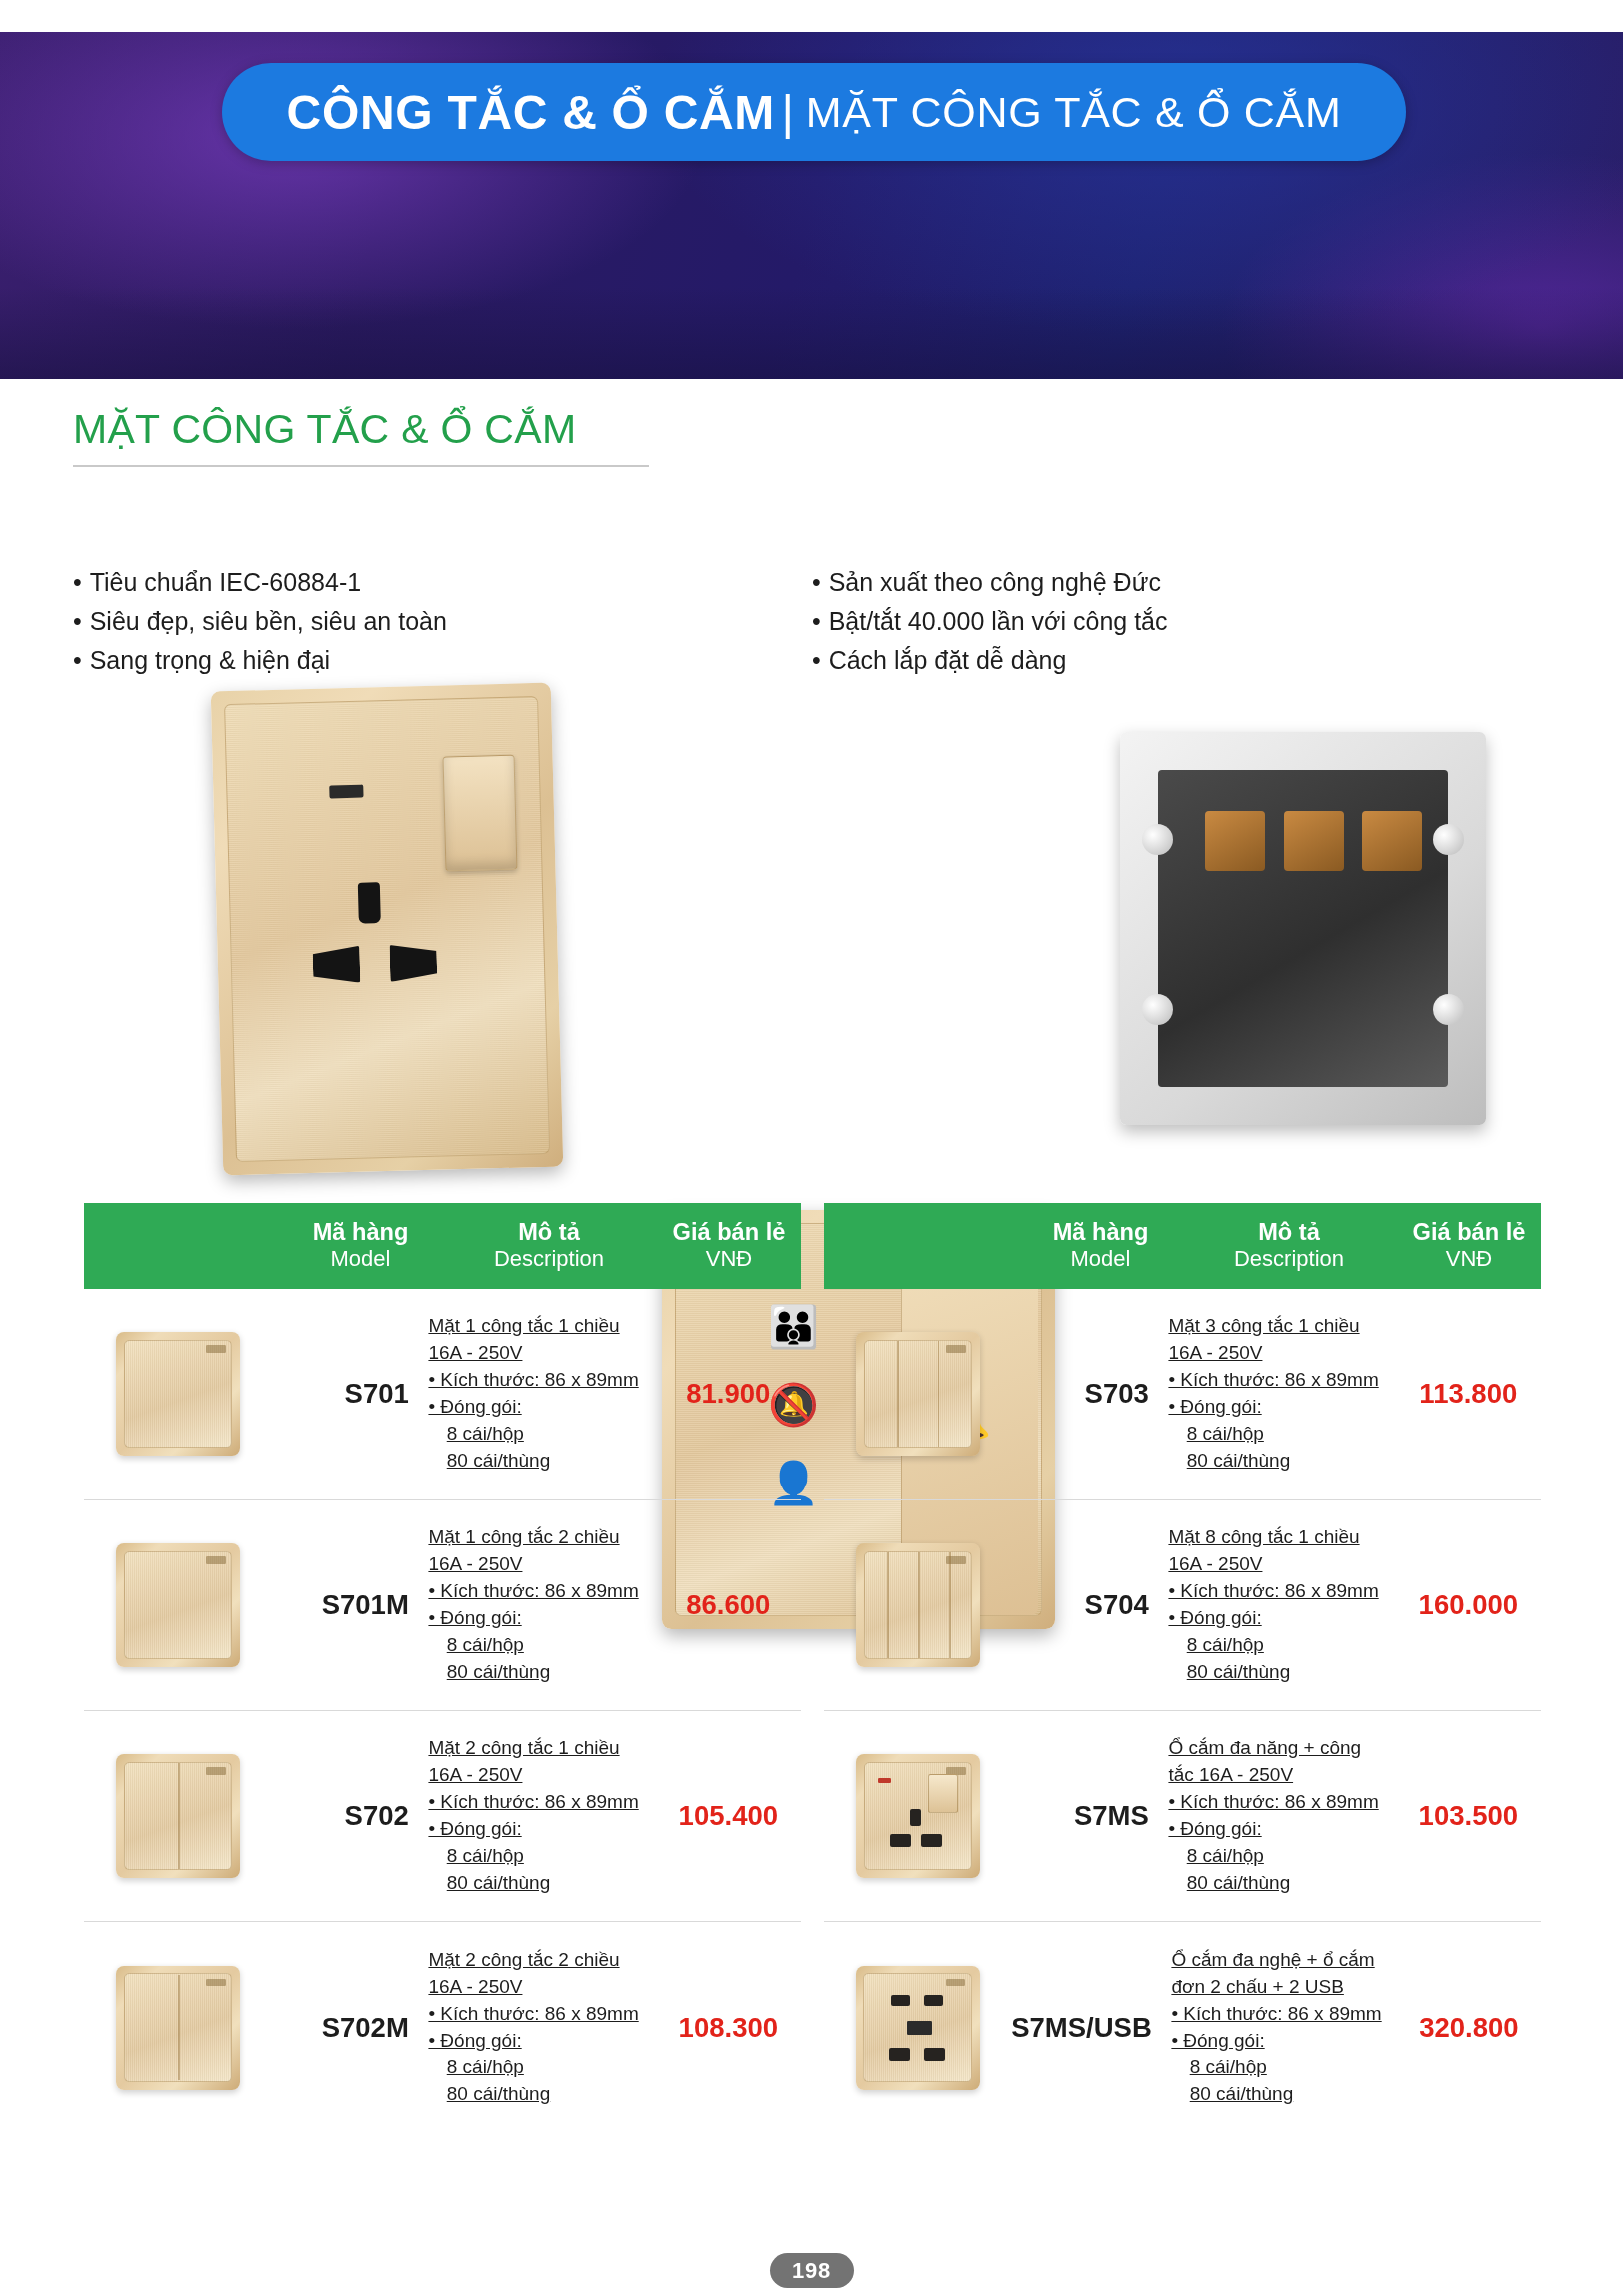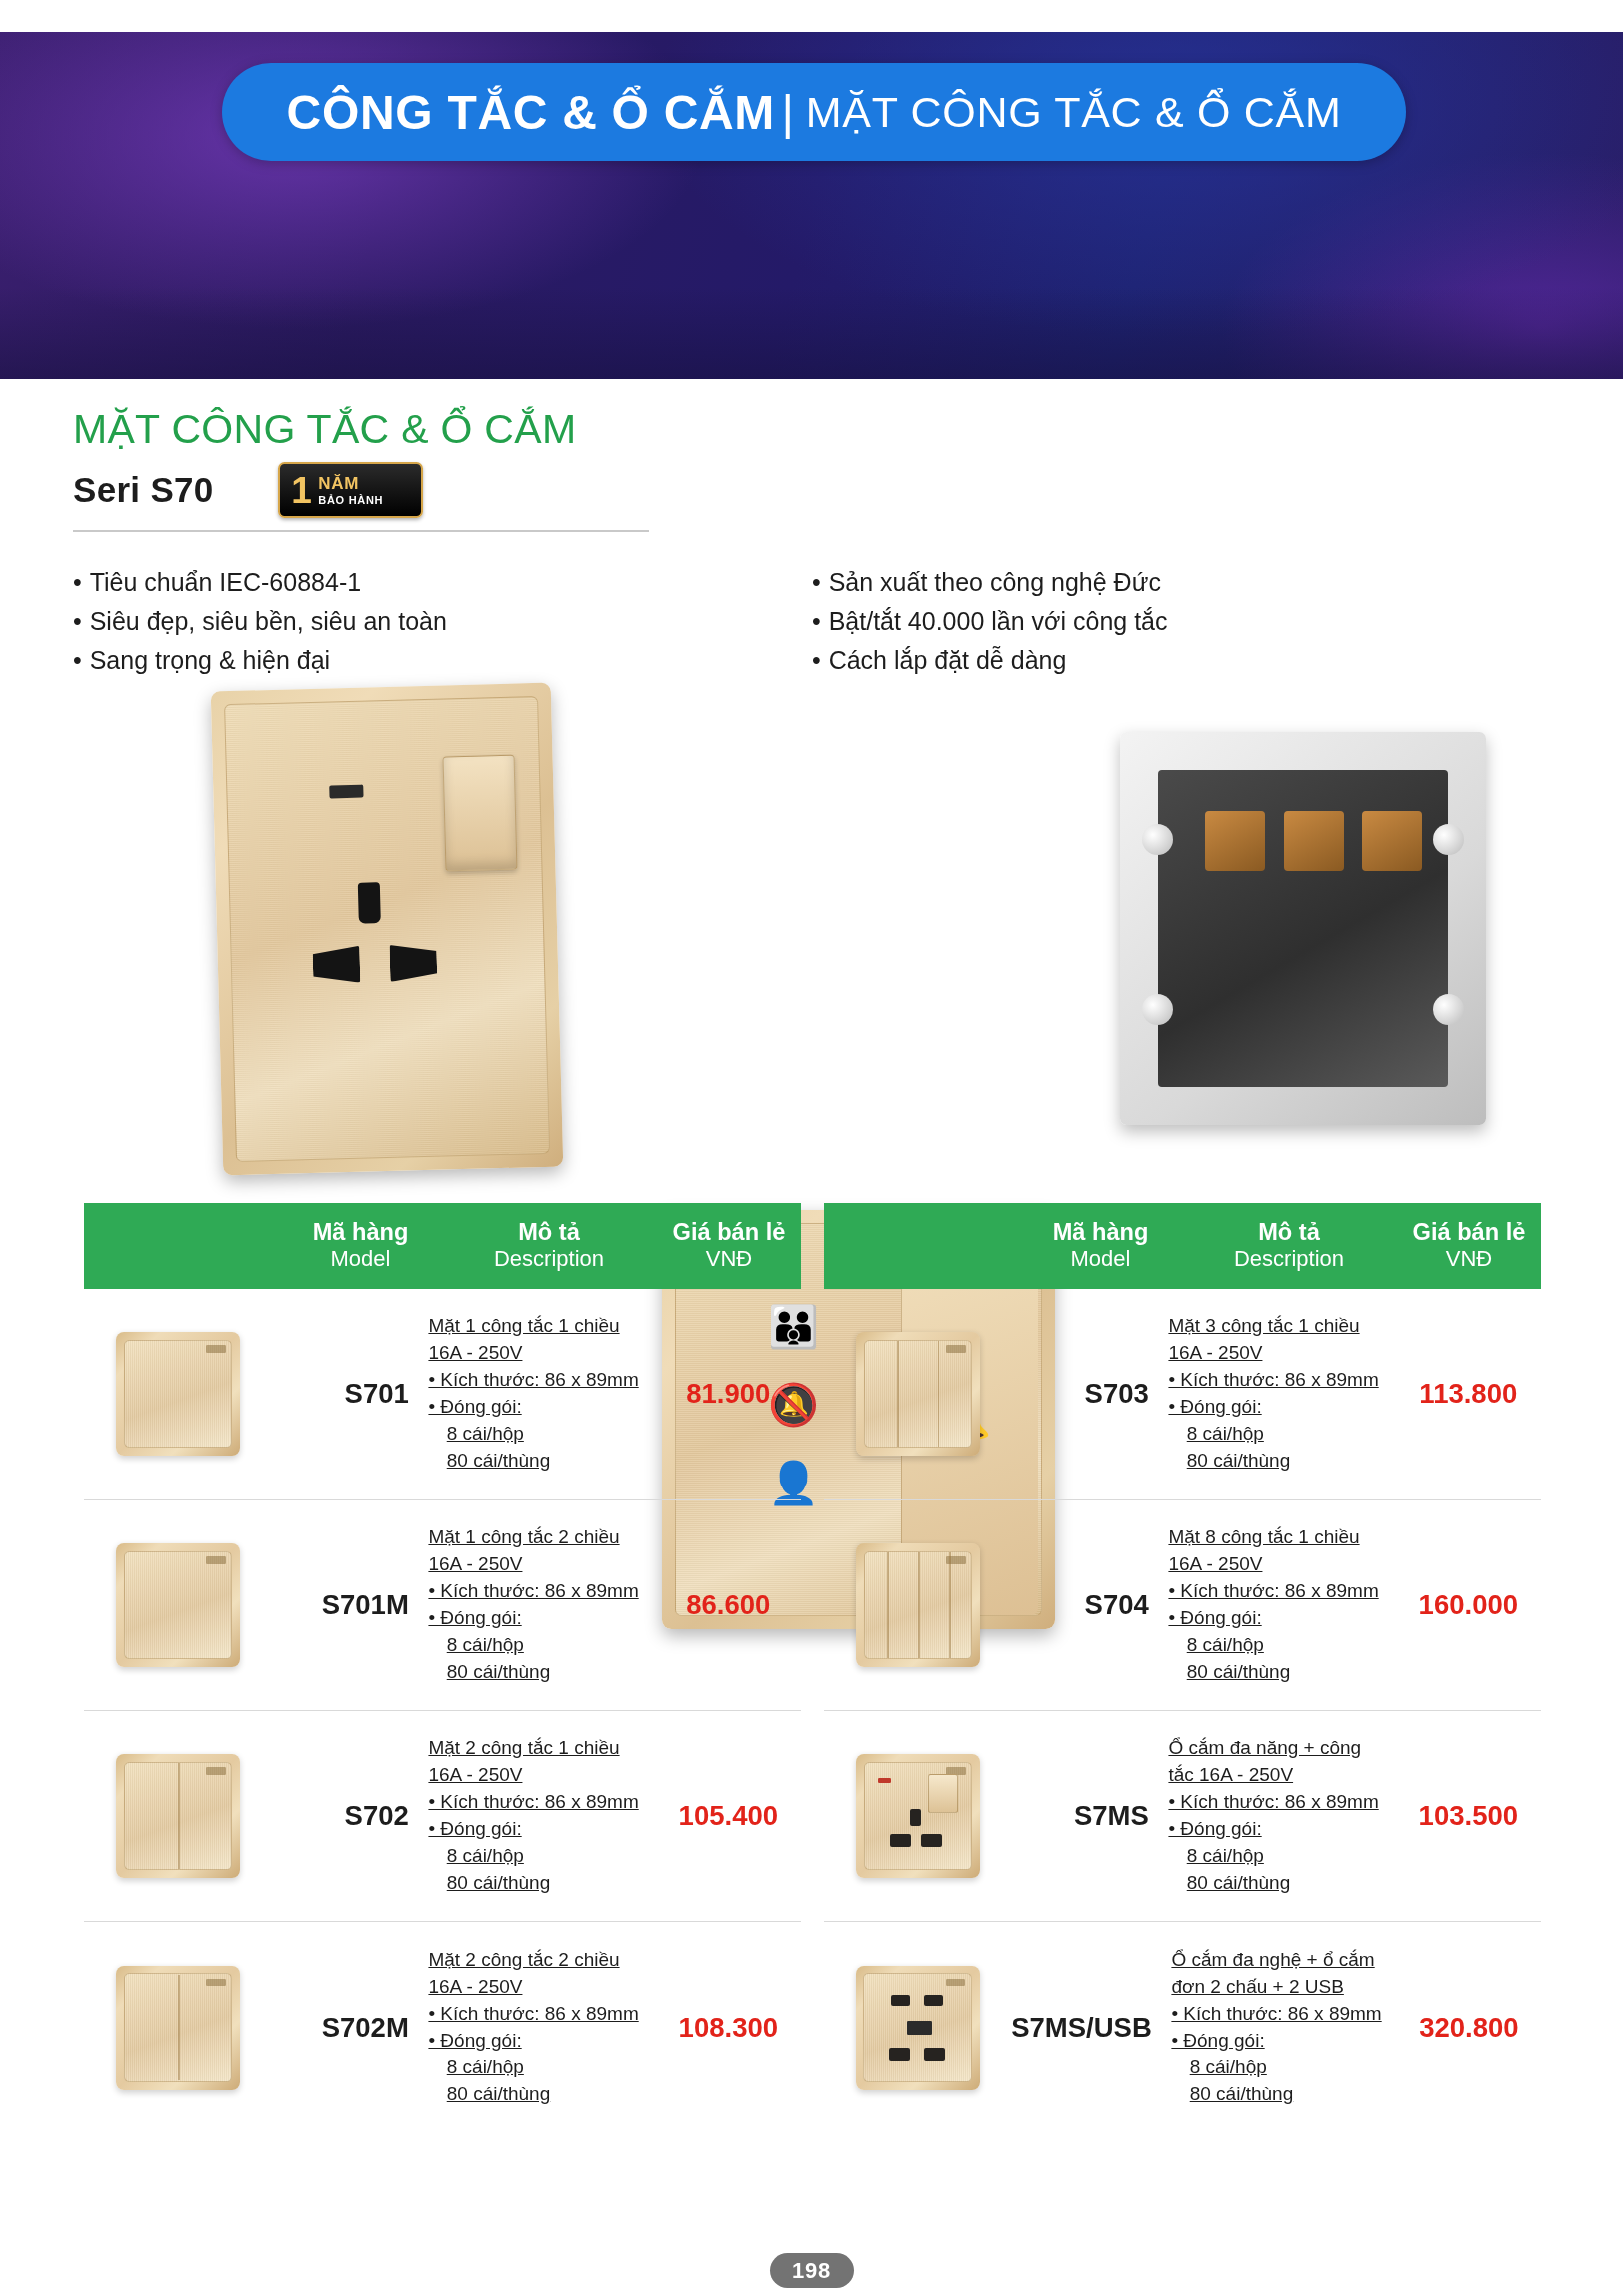--- a/index.html
+++ b/index.html
@@ -289,30 +289,20 @@
   <div class="banner">
     <div class="banner-pill">
       <span class="banner-title-main">CÔNG TẮC &amp; Ổ CẮM</span>
       <span class="banner-sep">|</span>
       <span class="banner-title-sub">MẶT CÔNG TẮC &amp; Ổ CẮM</span>
     </div>
   </div>
 
   <div class="section">
     <div class="sec-title">MẶT CÔNG TẮC &amp; Ổ CẮM</div>
-    <div class="sec-sub-row">
-      <div class="sec-sub">Seri S70</div>
-      <div class="warranty-badge">
-        <div class="warranty-num">1</div>
-        <div class="warranty-txt">
-          <div class="l1">NĂM</div>
-          <div class="l2">BẢO HÀNH</div>
-        </div>
-      </div>
-    </div>
     <div class="title-rule"></div>
   </div>
 
   <div class="bullets">
     <div class="bullet-col">
       <div class="bullet">
           <span class="dot">•</span>
           <span>Tiêu chuẩn  IEC-60884-1</span>
         </div>
       <div class="bullet">

